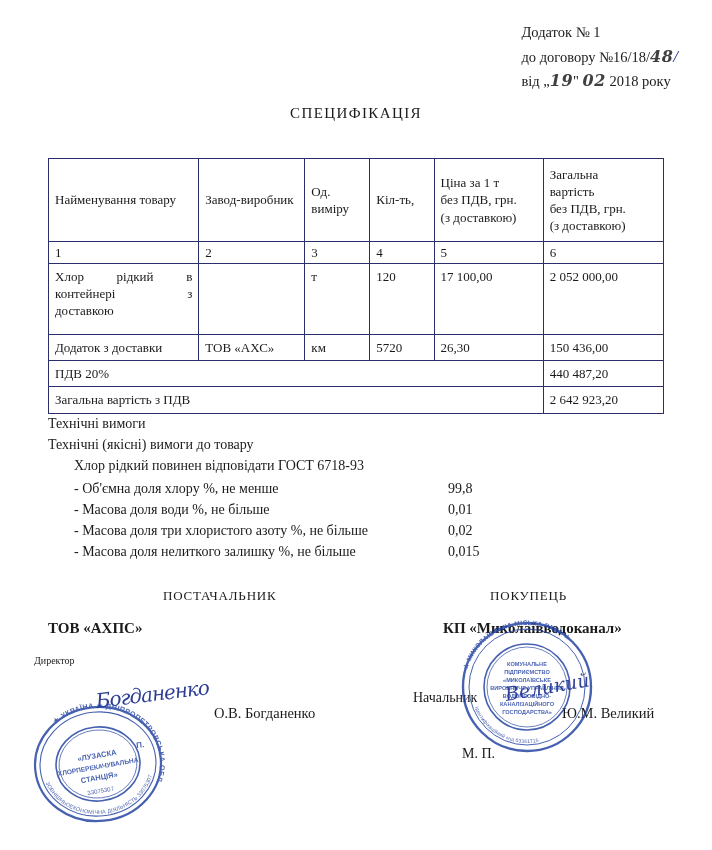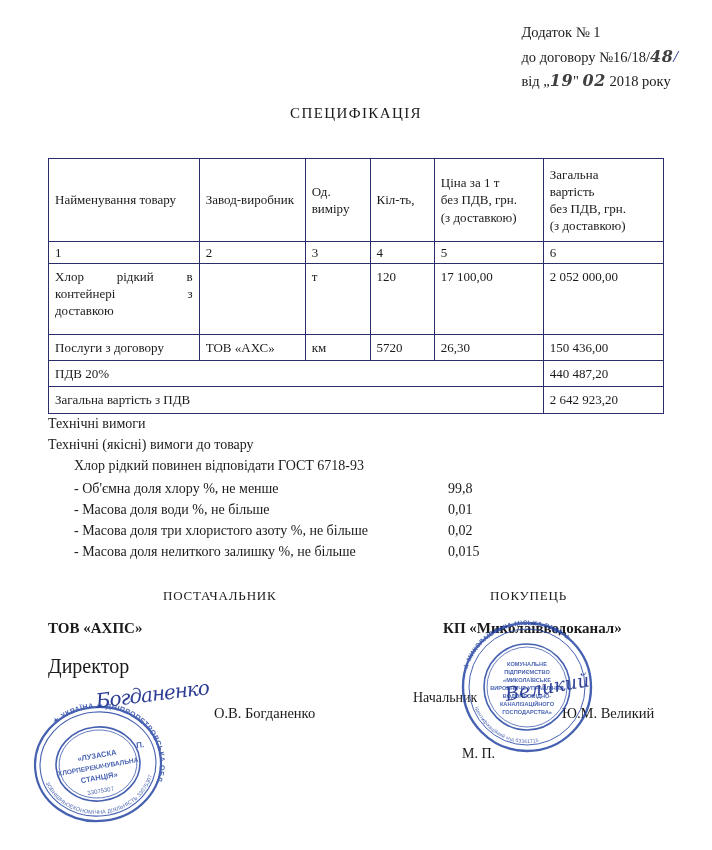--- a/index.html
+++ b/index.html
@@ -141,22 +141,22 @@
   .sig-right-name {
     position: absolute;
     top: 620px;
     left: 443px;
     font-size: 15px;
     font-weight: bold;
   }
   .sig-left-role {
     position: absolute;
     top: 655px;
-    left: 48px;
-    font-size: 20px;
+    left: 34px;
+    font-size: 10px;
   }
   .sig-right-role {
     position: absolute;
     top: 690px;
     left: 413px;
     font-size: 14px;
   }
   .sig-left-person {
     position: absolute;
     top: 705px;
@@ -275,21 +275,21 @@
           <div class="just">контейнері  з</div>
           <div>доставкою</div>
         </td>
         <td></td>
         <td>т</td>
         <td>120</td>
         <td>17 100,00</td>
         <td>2 052 000,00</td>
       </tr>
       <tr class="row-h">
-        <td class="nowrap">Послуги з договору</td>
+        <td class="nowrap">Додаток з доставки</td>
         <td>ТОВ «АХС»</td>
         <td>км</td>
         <td>5720</td>
         <td>26,30</td>
         <td>150 436,00</td>
       </tr>
       <tr class="row-h">
         <td colspan="5">ПДВ 20%</td>
         <td>440 487,20</td>
       </tr>

